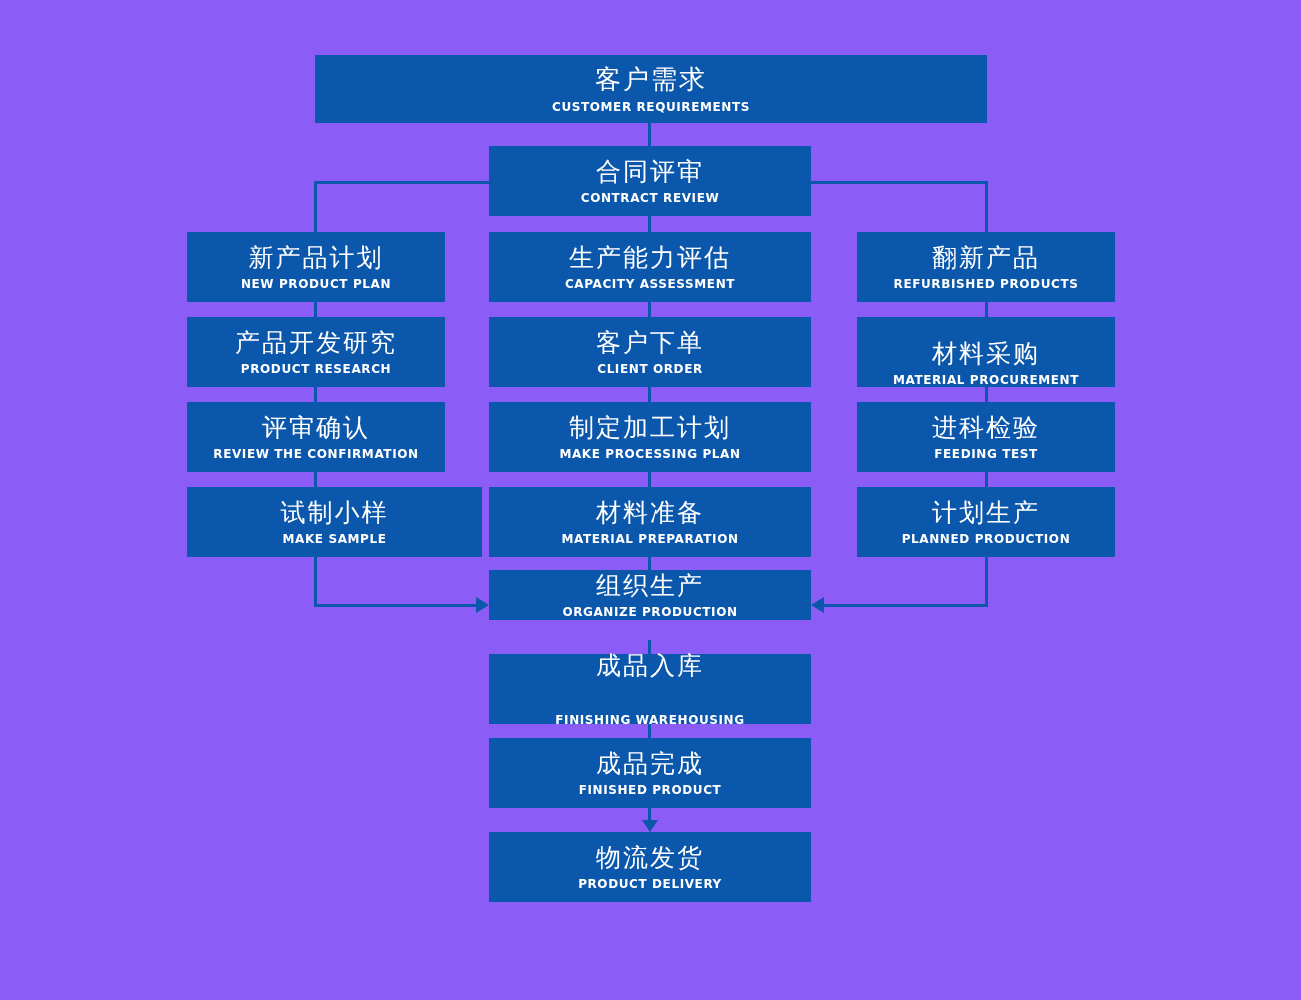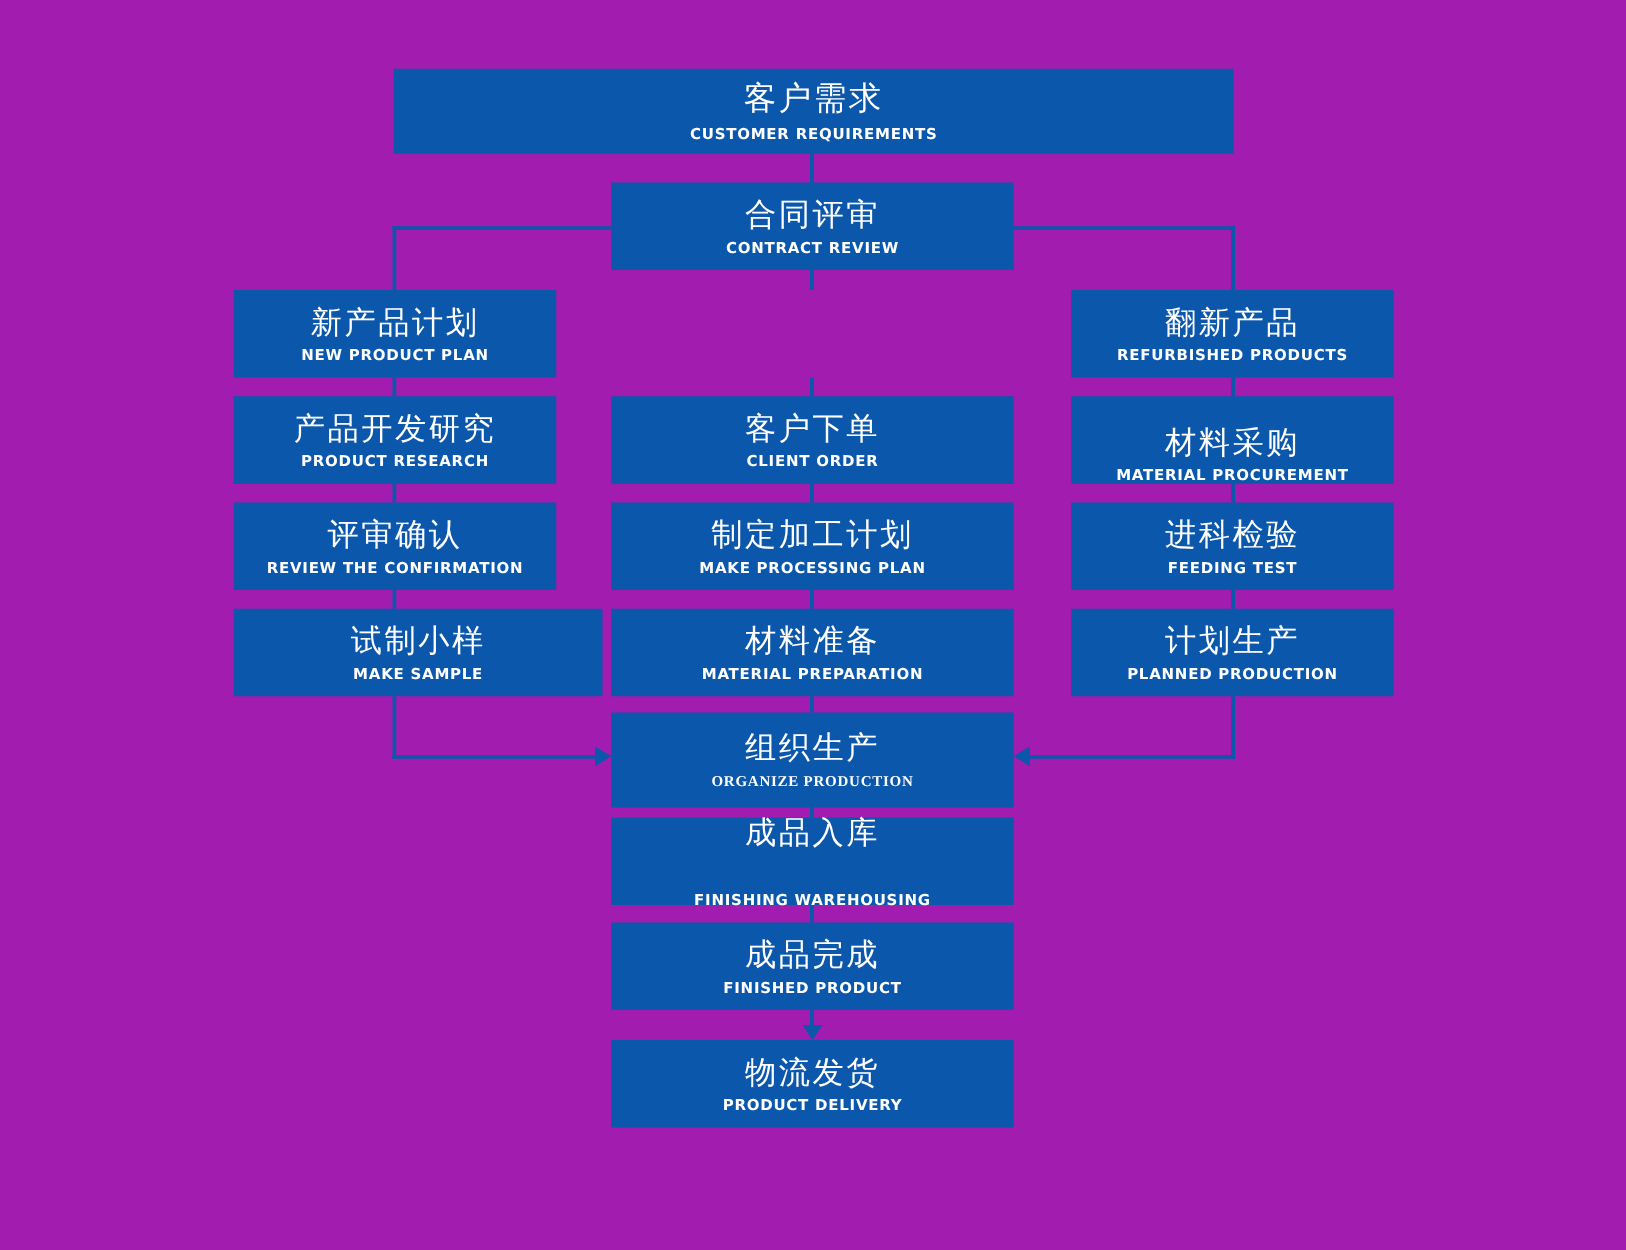--- a/index.html
+++ b/index.html
@@ -1,17 +1,17 @@
 <!DOCTYPE html>
 <html><head>
 <meta charset="utf-8">
 <style>
   html,body{margin:0;padding:0;background:#ffffff;}
   .canvas{
-    position:relative;width:1301px;height:1000px;background:#a21caf;
+    position:relative;width:1301px;height:1000px;background:#8b5cf6;
     font-family:"DejaVu Sans","Liberation Sans",sans-serif;overflow:hidden;
   }
   .node{
     position:absolute;background:#0B57AB;color:#ffffff;
     display:flex;flex-direction:column;align-items:center;justify-content:center;
     text-align:center;box-sizing:border-box;
   }
   .node .zh{font-size:25px;line-height:1.2;letter-spacing:2px;}
   .node .en{font-size:12px;font-weight:700;letter-spacing:0.6px;margin-top:4px;}
   .node.wide .zh{font-size:26px;}
@@ -46,33 +46,37 @@
   </div>
   <div class="node" style="left:187px;top:402px;width:258px;height:70px;">
     <span class="zh">评审确认</span>
     <span class="en">REVIEW THE CONFIRMATION</span>
   </div>
   <div class="node" style="left:187px;top:487px;width:295px;height:70px;">
     <span class="zh">试制小样</span>
     <span class="en">MAKE SAMPLE</span>
   </div>
 
+  <div class="node" style="left:489px;top:232px;width:322px;height:70px;">
+    <span class="zh">生产能力评估</span>
+    <span class="en">CAPACITY ASSESSMENT</span>
+  </div>
   <div class="node" style="left:489px;top:317px;width:322px;height:70px;">
     <span class="zh">客户下单</span>
     <span class="en">CLIENT ORDER</span>
   </div>
   <div class="node" style="left:489px;top:402px;width:322px;height:70px;">
     <span class="zh">制定加工计划</span>
     <span class="en">MAKE PROCESSING PLAN</span>
   </div>
   <div class="node" style="left:489px;top:487px;width:322px;height:70px;">
     <span class="zh">材料准备</span>
     <span class="en">MATERIAL PREPARATION</span>
   </div>
-  <div class="node" style="left:489px;top:570px;width:322px;height:76px;font-family:Liberation Serif, serif;">
+  <div class="node" style="left:489px;top:570px;width:322px;height:50px;">
     <span class="zh">组织生产</span>
     <span class="en">ORGANIZE PRODUCTION</span>
   </div>
   <div class="node" style="left:489px;top:654px;width:322px;height:70px;gap:28px;">
     <span class="zh">成品入库</span>
     <span class="en">FINISHING WAREHOUSING</span>
   </div>
   <div class="node" style="left:489px;top:738px;width:322px;height:70px;">
     <span class="zh">成品完成</span>
     <span class="en">FINISHED PRODUCT</span>

